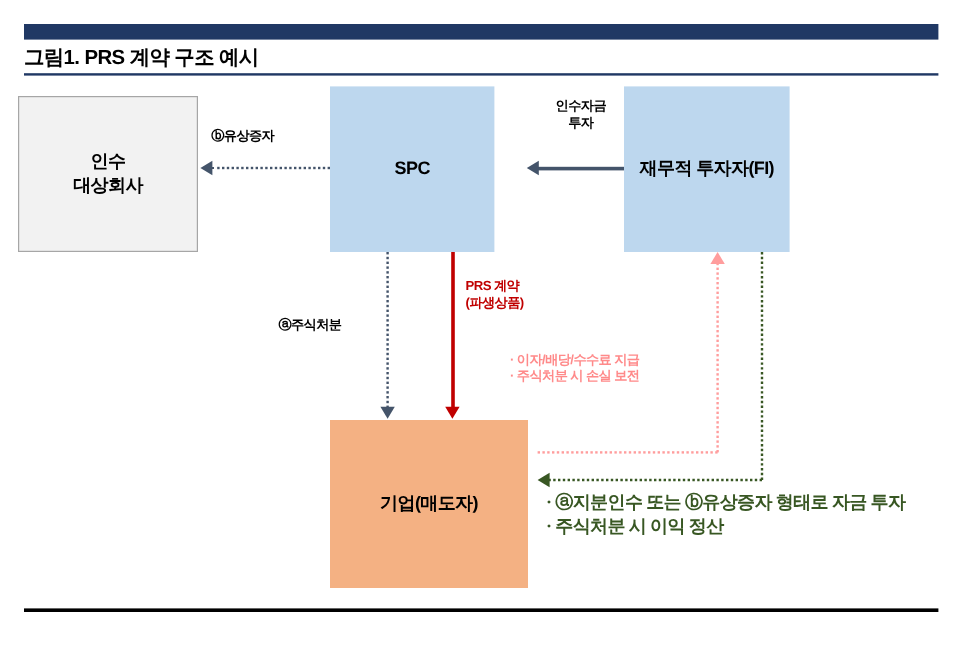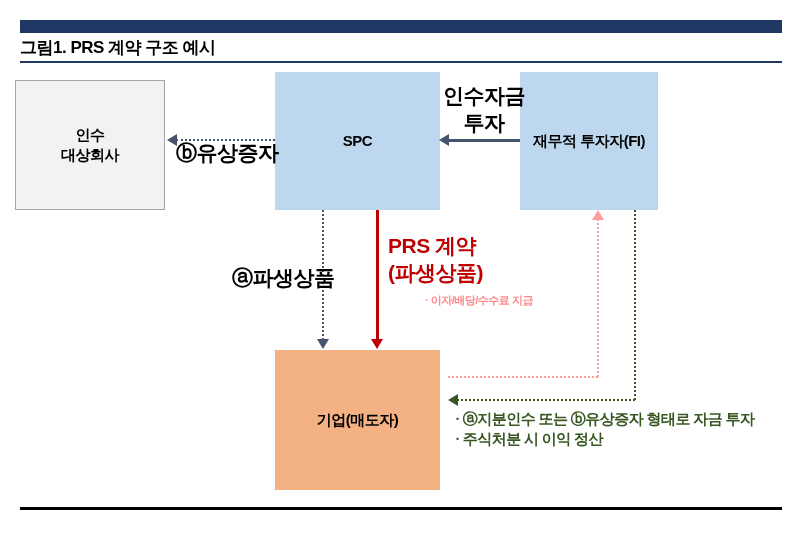--- a/index.html
+++ b/index.html
@@ -30,21 +30,21 @@
     width: 762px; height: 3px; background: #000000;
   }
   
   .node {
     position: absolute; display: flex; flex-direction: column;
     align-items: center; justify-content: center; text-align: center;
     font-weight: bold; font-size: 15px; color: #000000; line-height: 1.35;
     letter-spacing: -0.5px;
   }
   .node-target  { left: 15px;  top: 80px;  width: 150px; height: 130px; background: #F2F2F2; border: 1px solid #A6A6A6; box-sizing: border-box; }
-  .node-spc     { left: 275px; top: 72px;  width: 165px; height: 138px; background: #BDD7EE; }
+  .node-spc     { left: 275px; top: 72px;  width: 137px; height: 138px; background: #BDD7EE; }
   .node-fi      { left: 520px; top: 72px;  width: 138px; height: 138px; background: #BDD7EE; }
   .node-company { left: 275px; top: 350px; width: 165px; height: 140px; background: #F4B183; }
   
   .seg { position: absolute; }
   .h-solid-dark  { border-top: 3px solid #44546A; }
   .h-dot-dark    { border-top: 2px dotted #44546A; }
   .v-dot-dark    { border-left: 2px dotted #44546A; }
   .v-solid-red   { border-left: 3px solid #C00000; }
   .h-dot-pink    { border-top: 2px dotted #FF9D9D; }
   .v-dot-pink    { border-left: 2px dotted #FF9D9D; }
@@ -52,26 +52,26 @@
   .h-dot-green   { border-top: 2px dotted #385723; }
   
   .ah { position: absolute; width: 0; height: 0; }
   .ah-left-dark  { border-top: 6px solid transparent; border-bottom: 6px solid transparent; border-right: 10px solid #44546A; }
   .ah-down-dark  { border-left: 6px solid transparent; border-right: 6px solid transparent; border-top: 10px solid #44546A; }
   .ah-down-red   { border-left: 6px solid transparent; border-right: 6px solid transparent; border-top: 10px solid #C00000; }
   .ah-up-pink    { border-left: 6px solid transparent; border-right: 6px solid transparent; border-bottom: 10px solid #FF9D9D; }
   .ah-left-green { border-top: 6px solid transparent; border-bottom: 6px solid transparent; border-right: 10px solid #385723; }
   
   .lbl {
-    position: absolute; font-weight: bold; font-size: 21px;
+    position: absolute; font-weight: bold; font-size: 11px;
     color: #000000; line-height: 1.3; letter-spacing: -0.5px; white-space: nowrap;
   }
   .lbl span { display: block; }
   .lbl-fund { left: 443px; top: 82px; width: 82px; text-align: center; }
-  .lbl-capital { left: 176px; top: 107px; margin-top: 32px; }
+  .lbl-capital { left: 176px; top: 107px; }
   .lbl-share { left: 232px; top: 264px; }
   .lbl-prs { left: 388px; top: 232px; width: 90px; text-align: left; color: #C00000; }
   .lbl-pink { left: 425px; top: 293px; color: #FF8A8A; font-size: 11px; }
   .lbl-green { left: 455px; top: 410px; color: #385723; font-size: 15px; font-family: Liberation Serif, serif; }
 </style>
 </head>
 <body>
 
 <div class="canvas">
 
@@ -99,34 +99,35 @@
     <span>인수자금</span>
     <span>투자</span>
   </div>
 
   <div class="seg h-dot-dark" style="left:176px; top:139px; width:99px;"></div>
   <div class="ah ah-left-dark" style="left:167px; top:134px;"></div>
   <div class="lbl lbl-capital">ⓑ유상증자</div>
 
   <div class="seg v-dot-dark" style="left:322px; top:210px; height:130px;"></div>
   <div class="ah ah-down-dark" style="left:317px; top:339px;"></div>
-  <div class="lbl lbl-share">ⓐ파생상품</div>
+  <div class="lbl lbl-share">ⓐ주식처분</div>
 
   <div class="seg v-solid-red" style="left:376px; top:210px; height:130px;"></div>
   <div class="ah ah-down-red" style="left:371px; top:339px;"></div>
   <div class="lbl lbl-prs">
     <span>PRS 계약</span>
     <span>(파생상품)</span>
   </div>
 
   <div class="seg h-dot-pink" style="left:448px; top:376px; width:150px;"></div>
   <div class="seg v-dot-pink" style="left:597px; top:219px; height:158px;"></div>
   <div class="ah ah-up-pink" style="left:592px; top:210px;"></div>
   <div class="lbl lbl-pink">
     <span>· 이자/배당/수수료 지급</span>
+    <span>· 주식처분 시 손실 보전</span>
   </div>
 
   <div class="seg v-dot-green" style="left:634px; top:210px; height:190px;"></div>
   <div class="seg h-dot-green" style="left:457px; top:399px; width:178px;"></div>
   <div class="ah ah-left-green" style="left:448px; top:394px;"></div>
   <div class="lbl lbl-green">
     <span>· ⓐ지분인수 또는 ⓑ유상증자 형태로 자금 투자</span>
     <span>· 주식처분 시 이익 정산</span>
   </div>
 

